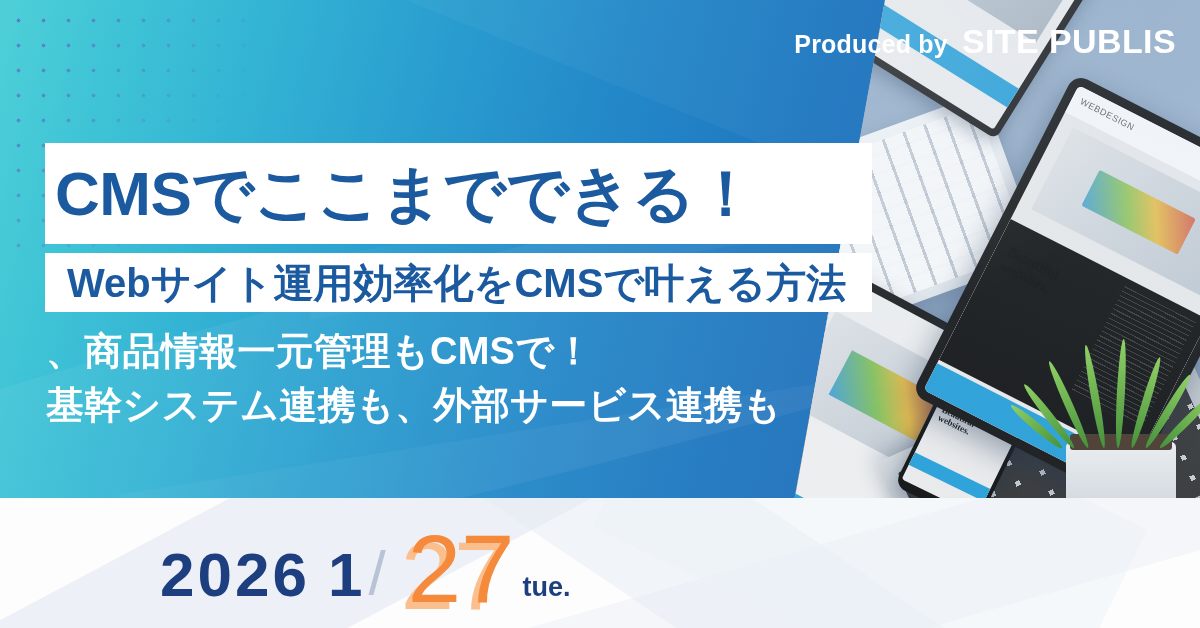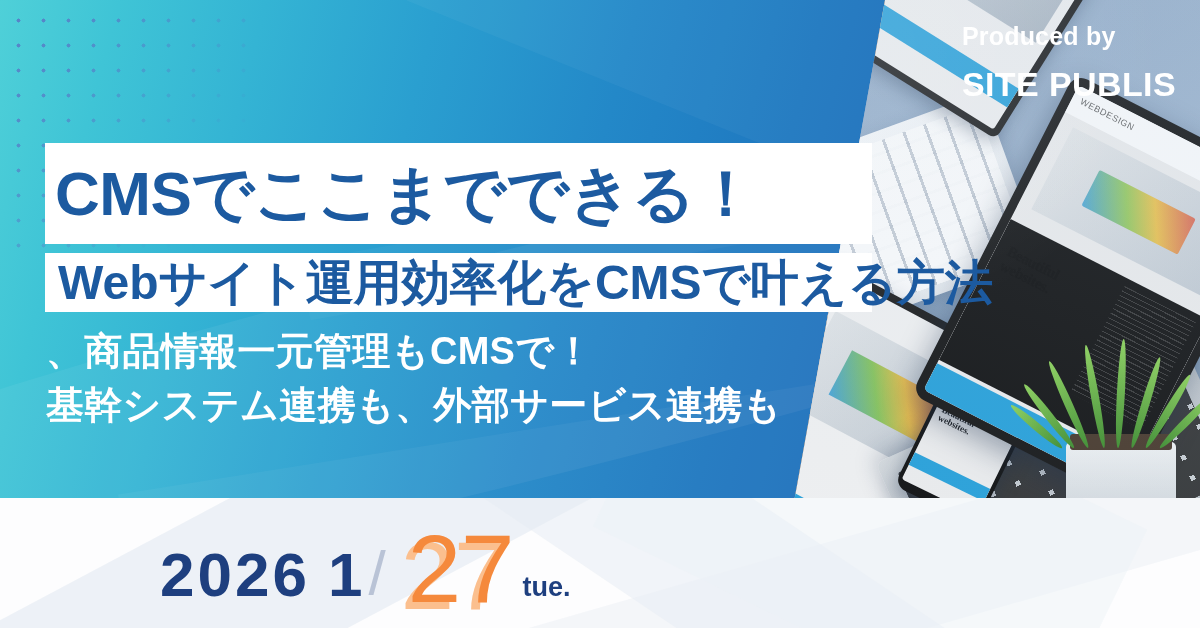--- a/index.html
+++ b/index.html
@@ -135,28 +135,28 @@
   }
   .titlebox .t{
     font-size:62px;font-weight:700;letter-spacing:-.5px;color:#1c5aa0;
     padding-left:10px;line-height:1;white-space:nowrap;
   }
   .subbox{
     position:absolute;left:45px;top:253px;width:827px;height:59px;
     background:#ffffff;display:flex;align-items:center;
   }
   .subbox .s{
-    font-size:48px;font-weight:700;color:#1c5aa0;padding-left:13px;line-height:1;white-space:nowrap;
+    font-size:40px;font-weight:700;color:#1c5aa0;padding-left:22px;line-height:1;white-space:nowrap;
   }
   .lead{
     position:absolute;left:46px;top:325px;width:830px;
     font-size:38px;font-weight:700;line-height:1.42;color:#ffffff;letter-spacing:.3px;
   }
   .produced{
-    position:absolute;right:24px;top:22px;display:flex;align-items:baseline;gap:14px;color:#fff;flex-direction:column;
+    position:absolute;right:24px;top:22px;display:flex;align-items:baseline;gap:14px;color:#fff;
   }
   .produced .pb{font-size:25px;font-weight:700;letter-spacing:.2px;}
   .produced .brand{font-size:34px;font-weight:700;letter-spacing:.4px;}
 
   
   .footer{
     position:absolute;left:0;top:498px;width:1200px;height:160px;
     background:#fdfdfe;overflow:hidden;
   }
   .fsweep{position:absolute;background:rgba(224,231,240,.55);}

